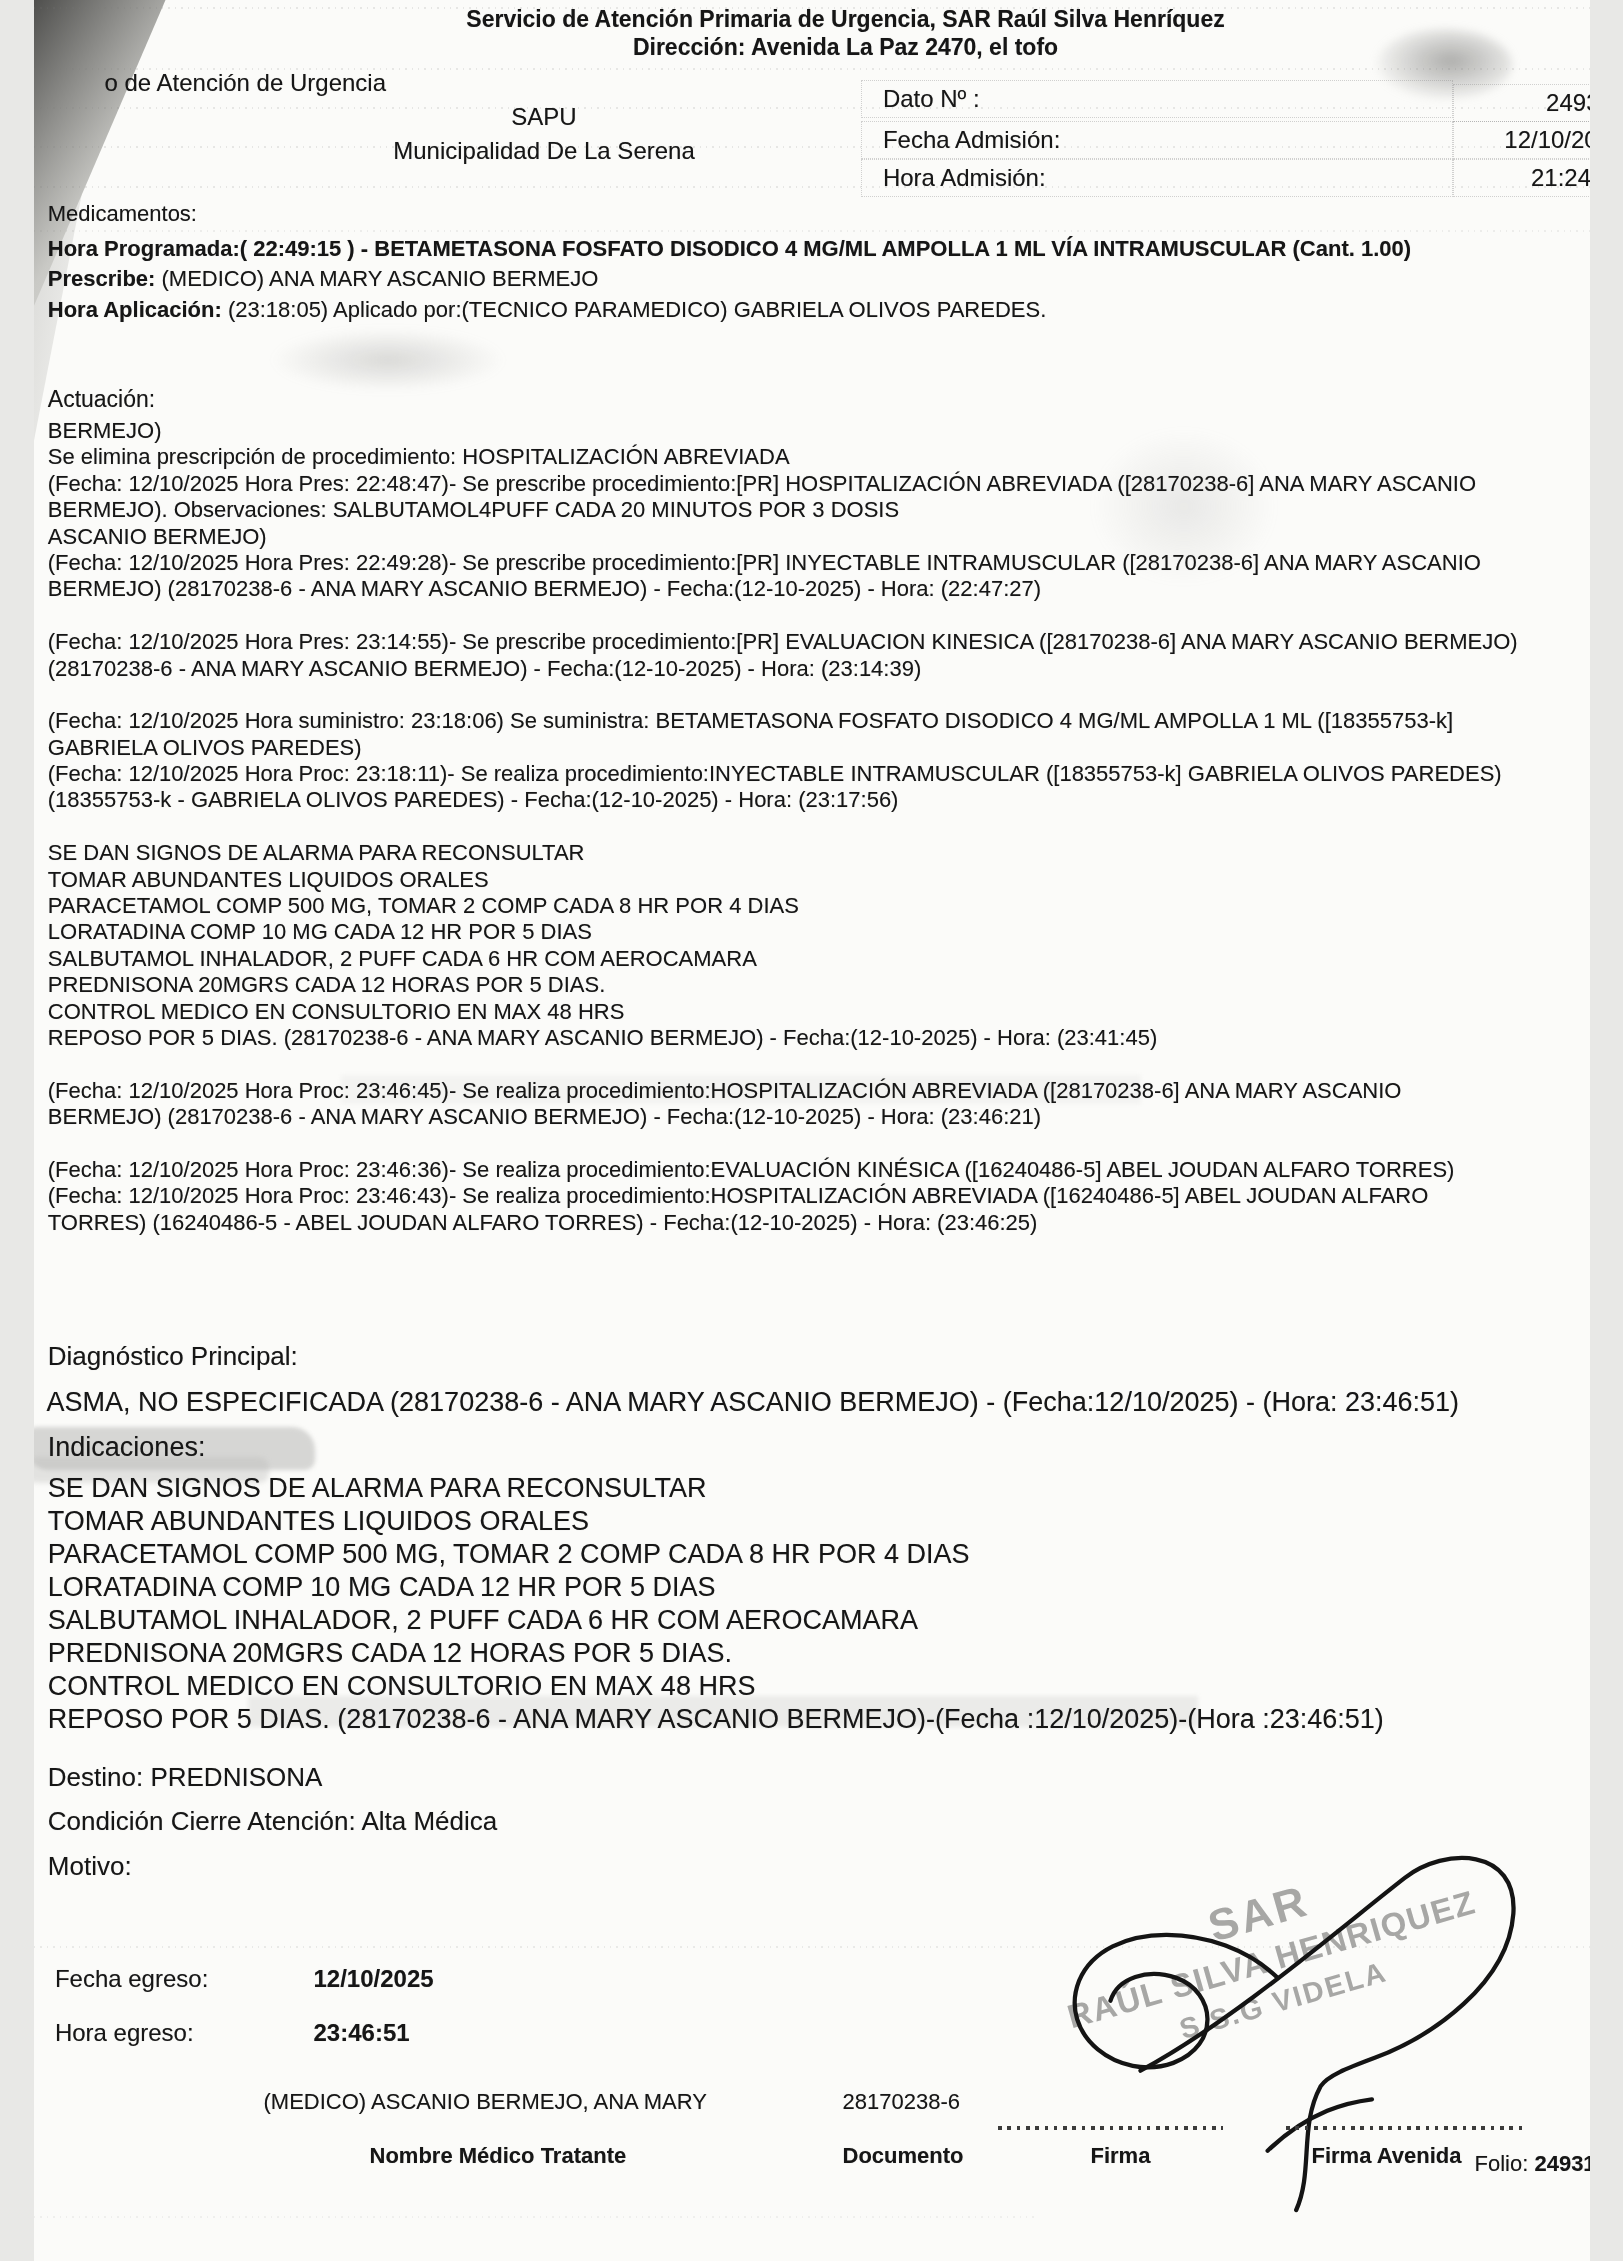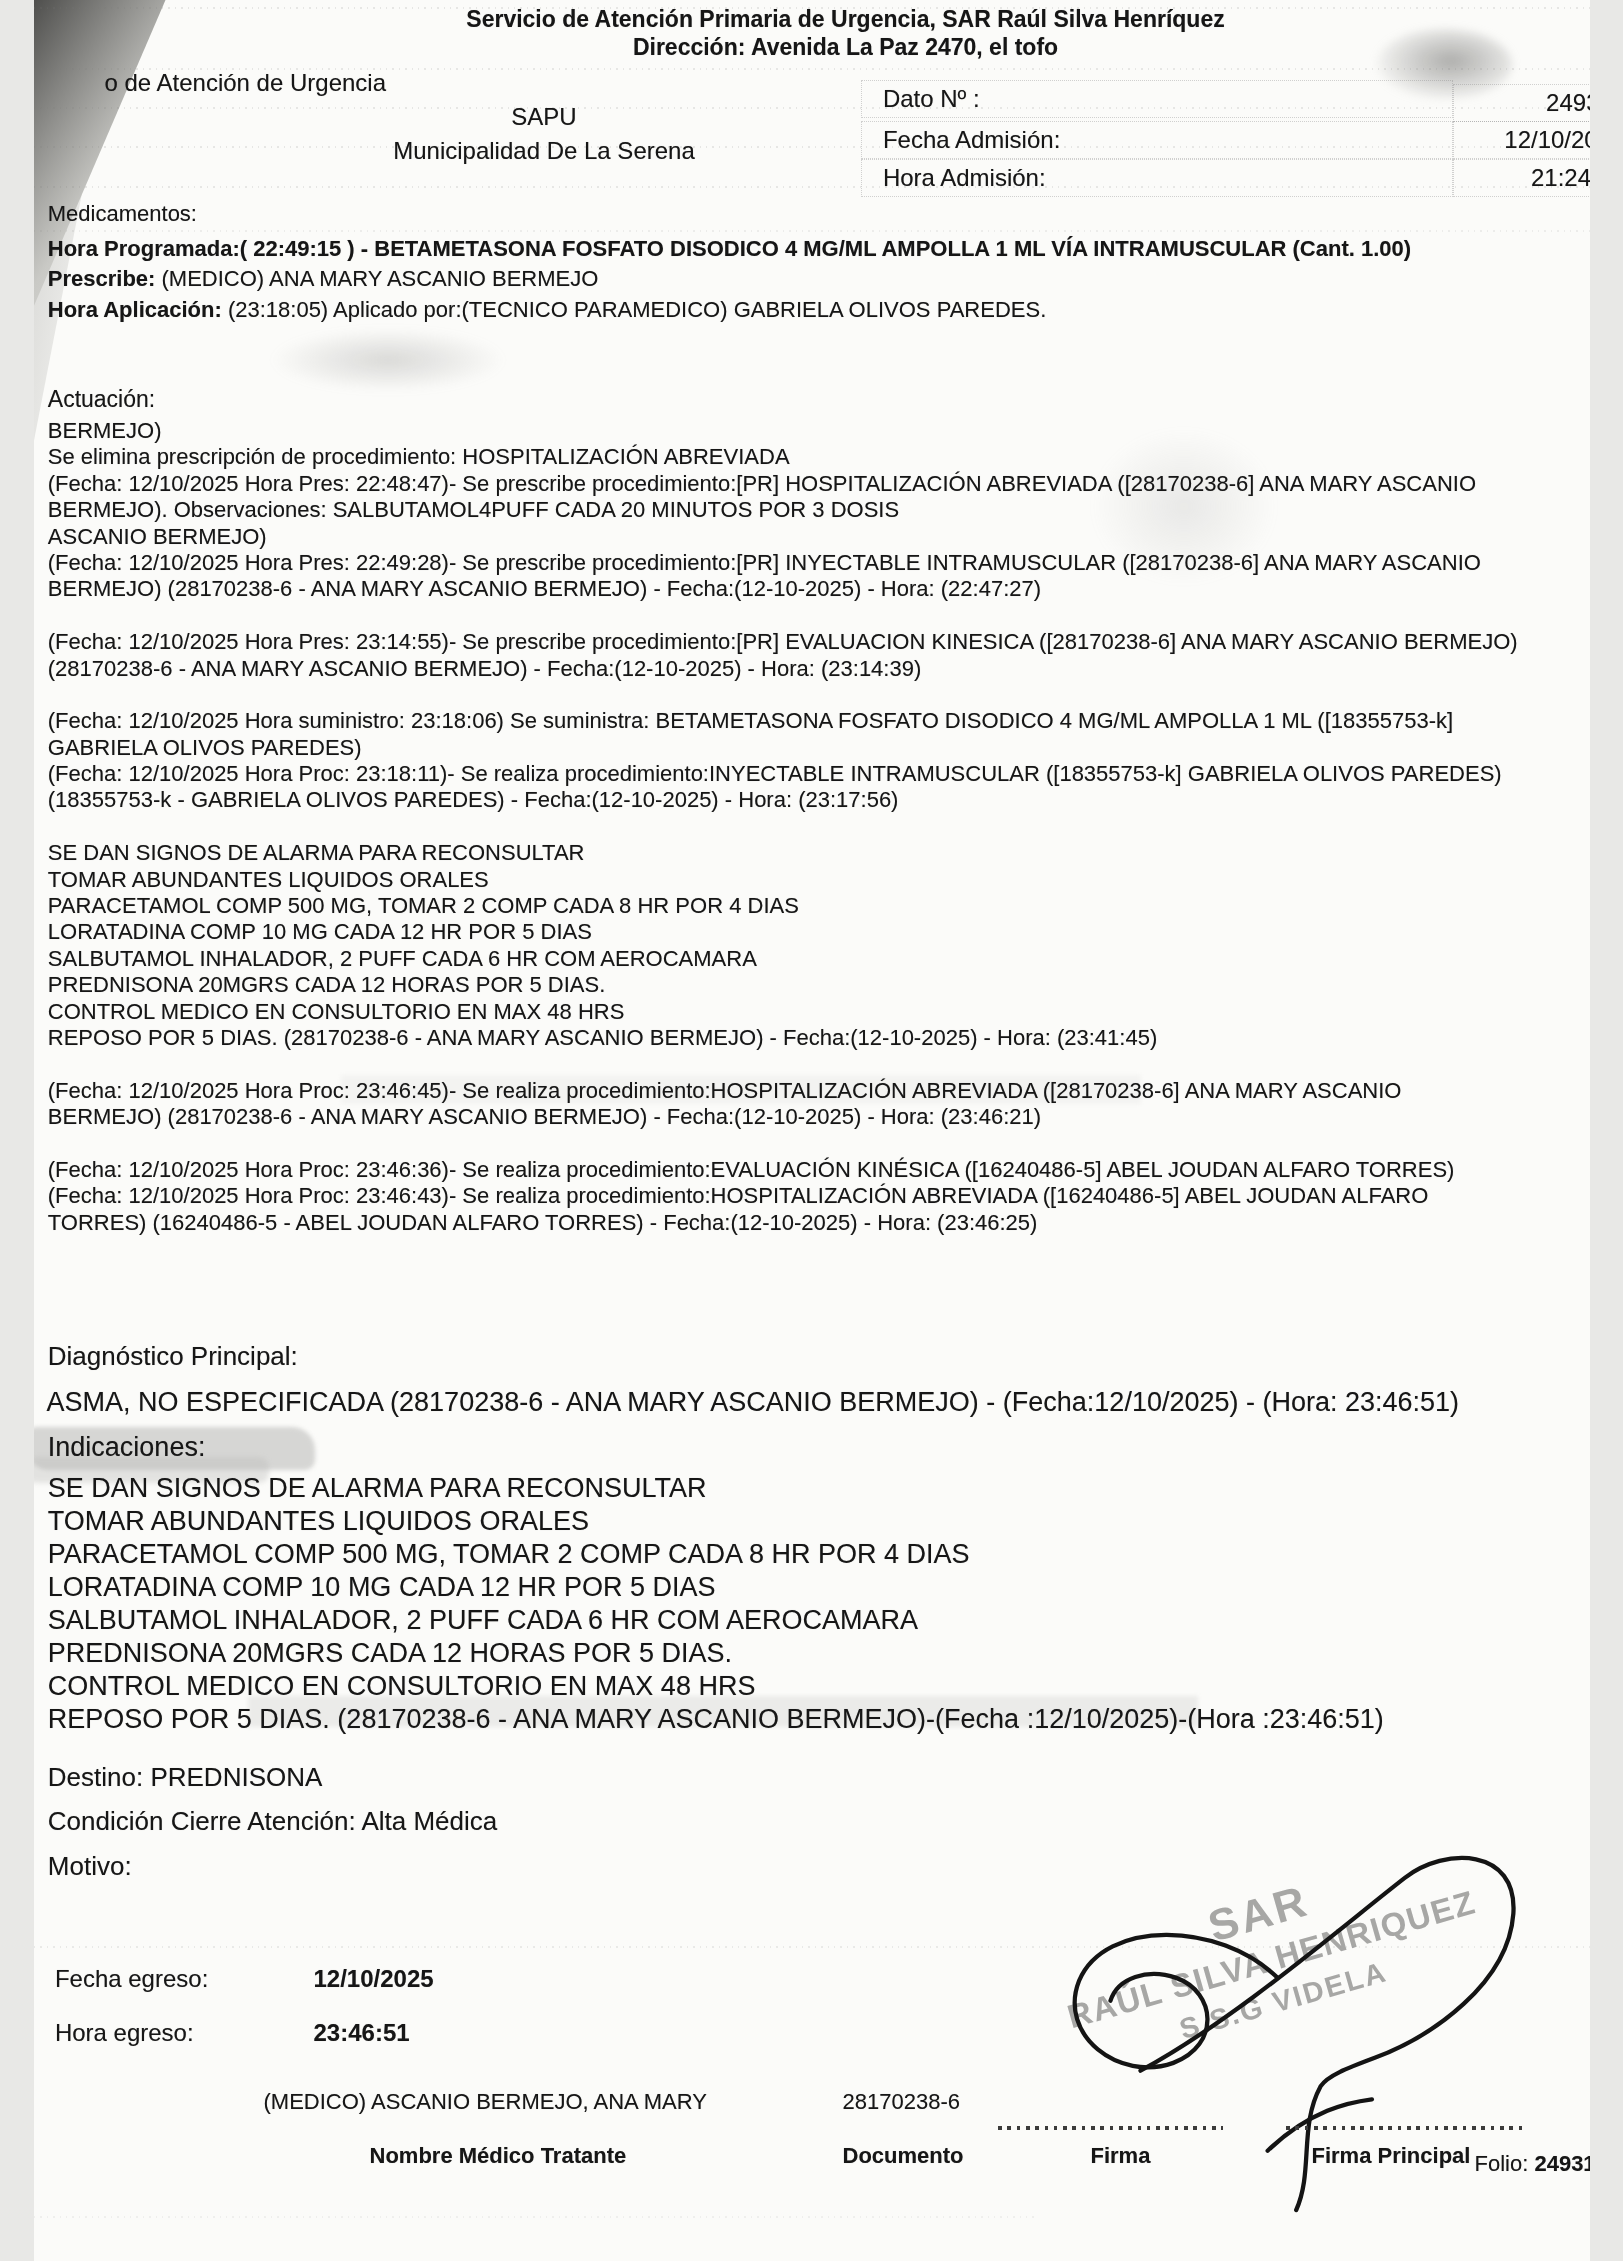--- a/index.html
+++ b/index.html
@@ -178,17 +178,17 @@
     </g>
   </svg>
 
   <div class="abs t sec31" style="left:230px;top:2089px">(MEDICO) ASCANIO BERMEJO, ANA MARY</div>
   <div class="abs t sec31" style="left:809px;top:2089px">28170238-6</div>
   <div class="abs dotline" style="left:964px;top:2126px;width:225px"></div>
   <div class="abs dotline" style="left:1252px;top:2126px;width:237px"></div>
   <div class="abs t sec31 b" style="left:336px;top:2143px">Nombre Médico Tratante</div>
   <div class="abs t sec31 b" style="left:809px;top:2143px">Documento</div>
   <div class="abs t sec31 b" style="left:1057px;top:2143px">Firma</div>
-  <div class="abs t sec31 b" style="left:1278px;top:2143px">Firma Principal</div>
+  <div class="abs t sec31 b" style="left:1278px;top:2143px">Firma Avenida</div>
   <div class="abs t sec31" style="left:1441px;top:2151px"><span>Folio:</span><span> </span><span class="b">249311</span></div>
 
 </div>
 
 
 </body></html>

